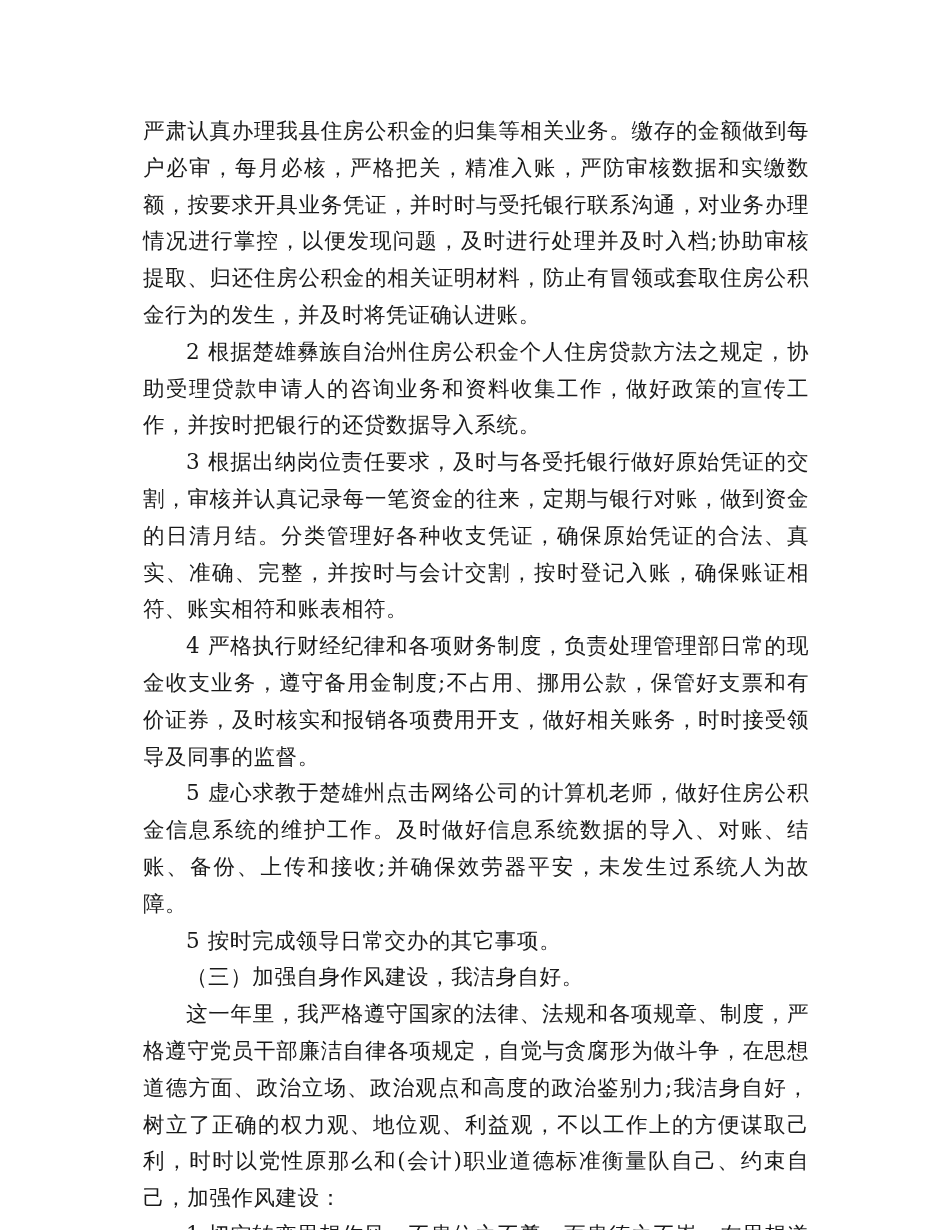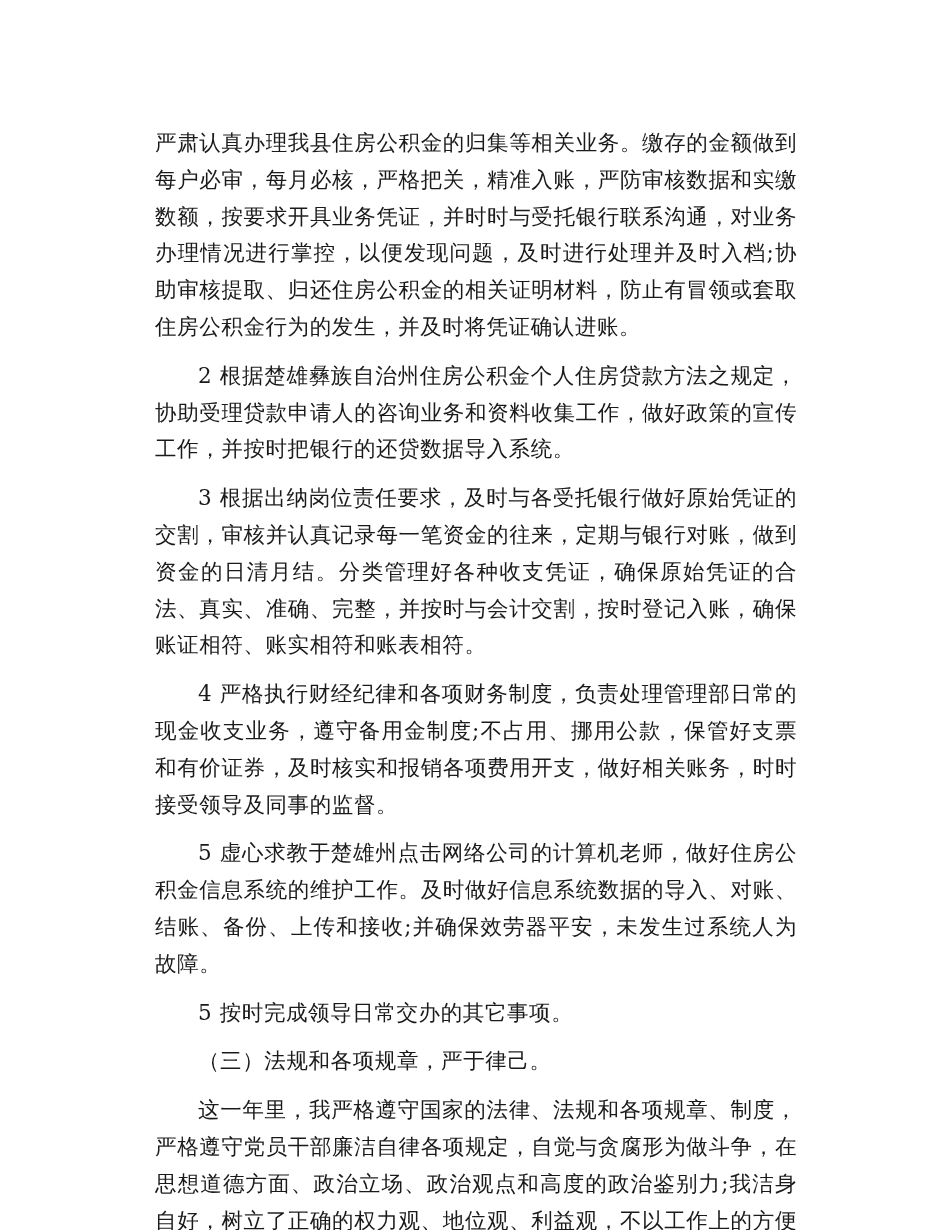--- a/index.html
+++ b/index.html
@@ -18,21 +18,21 @@
       left: 143px;
       top: 113px;
       width: 666px;
       font-family: "DejaVu Serif", "Liberation Serif", serif;
       font-size: 21.5px;
       line-height: 36.8px;
       color: #1a1a1a;
       letter-spacing: 0.6px;
     }
     .para {
-      margin: 12px;
+      margin: 0;
       padding: 0;
       text-align: justify;
       text-justify: inter-character;
       word-break: break-all;
     }
     .para.indent {
       text-indent: 2em;
     }
     .para.heading {
       text-indent: 2em;
@@ -41,16 +41,16 @@
 </head>
 <body>
 
 <div class="page">
   <p class="para">严肃认真办理我县住房公积金的归集等相关业务。缴存的金额做到每户必审，每月必核，严格把关，精准入账，严防审核数据和实缴数额，按要求开具业务凭证，并时时与受托银行联系沟通，对业务办理情况进行掌控，以便发现问题，及时进行处理并及时入档;协助审核提取、归还住房公积金的相关证明材料，防止有冒领或套取住房公积金行为的发生，并及时将凭证确认进账。</p>
   <p class="para indent">2 根据楚雄彝族自治州住房公积金个人住房贷款方法之规定，协助受理贷款申请人的咨询业务和资料收集工作，做好政策的宣传工作，并按时把银行的还贷数据导入系统。</p>
   <p class="para indent">3 根据出纳岗位责任要求，及时与各受托银行做好原始凭证的交割，审核并认真记录每一笔资金的往来，定期与银行对账，做到资金的日清月结。分类管理好各种收支凭证，确保原始凭证的合法、真实、准确、完整，并按时与会计交割，按时登记入账，确保账证相符、账实相符和账表相符。</p>
   <p class="para indent">4 严格执行财经纪律和各项财务制度，负责处理管理部日常的现金收支业务，遵守备用金制度;不占用、挪用公款，保管好支票和有价证券，及时核实和报销各项费用开支，做好相关账务，时时接受领导及同事的监督。</p>
   <p class="para indent">5 虚心求教于楚雄州点击网络公司的计算机老师，做好住房公积金信息系统的维护工作。及时做好信息系统数据的导入、对账、结账、备份、上传和接收;并确保效劳器平安，未发生过系统人为故障。</p>
   <p class="para indent">5 按时完成领导日常交办的其它事项。</p>
-  <p class="para heading">（三）法规和各项规章，严于律己。</p>
+  <p class="para heading">（三）加强自身作风建设，我洁身自好。</p>
   <p class="para indent">这一年里，我严格遵守国家的法律、法规和各项规章、制度，严格遵守党员干部廉洁自律各项规定，自觉与贪腐形为做斗争，在思想道德方面、政治立场、政治观点和高度的政治鉴别力;我洁身自好，树立了正确的权力观、地位观、利益观，不以工作上的方便谋取己利，时时以党性原那么和(会计)职业道德标准衡量队自己、约束自己，加强作风建设：</p>
   <p class="para indent">1 切实转变思想作风，不患位之不尊，而患德之不崇。在思想道德方面，使自己的思想和行动更加符合客观实际，更加符合当前的国情和时代开展的要求，</p>
 </div>
 
 </body></html>

